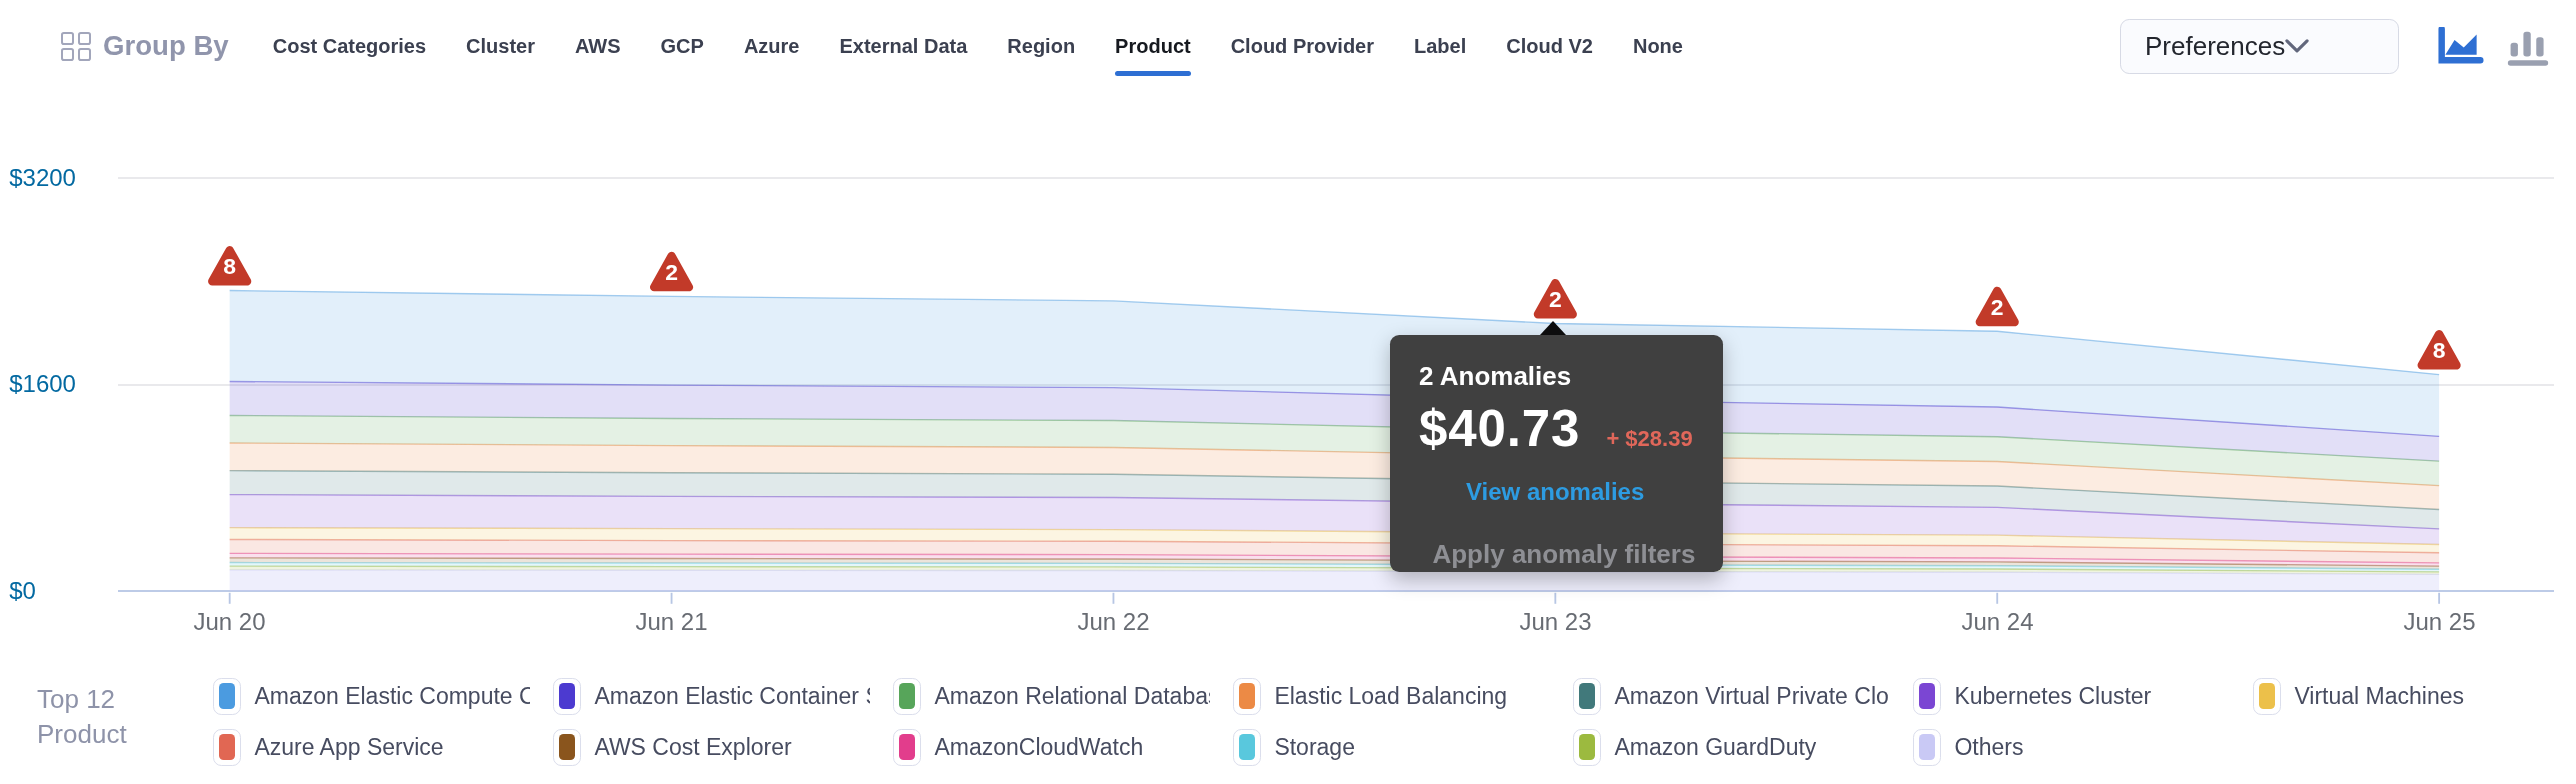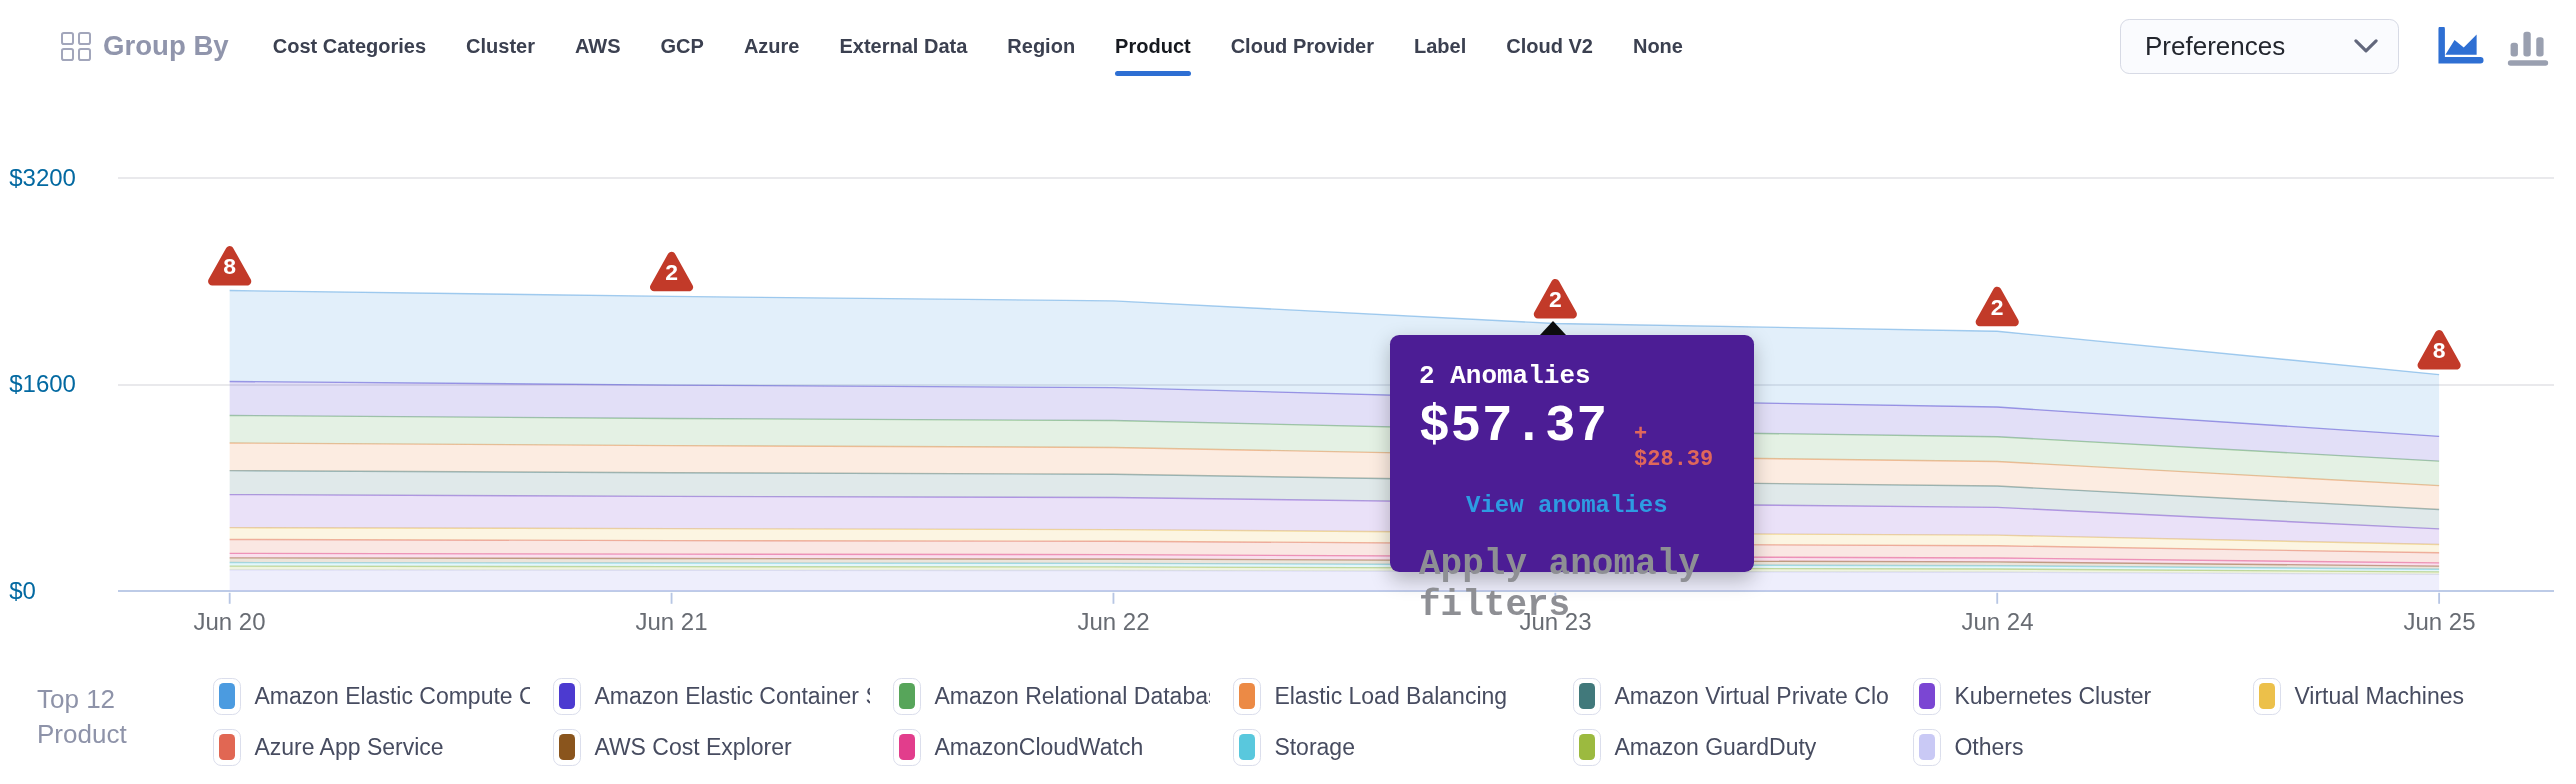--- a/index.html
+++ b/index.html
@@ -14,47 +14,47 @@
   .groupby-icon span{border:2.3px solid #a2a6bb;border-radius:2.8px;box-sizing:border-box;}
   .groupby-label{margin-left:13px;font-size:27.6px;font-weight:600;color:#9095ac;white-space:nowrap;text-align:center;}
   .nav{display:flex;gap:40px;margin-left:44px;align-items:center;}
   .nav-item{position:relative;font-size:20px;font-weight:600;color:#3b4050;
             white-space:nowrap;cursor:pointer;padding:5.5px 0;}
   .nav-item.active{color:#16191f;}
   .nav-item.active::after{content:"";position:absolute;left:0;right:0;bottom:-13px;
             height:4.6px;border-radius:2.8px;background:#2e6fd3;}
   .spacer{flex:1;}
   .prefs{width:279px;height:55px;border:1.8px solid #d7dae5;border-radius:9.2px;background:#fafbfe;
-         display:flex;align-items:center;justify-content:space-between;padding:0 20px 0 24px;
+         display:flex;align-items:center;padding:0 20px 0 24px;
          box-sizing:border-box;cursor:pointer;}
   .prefs-label{font-size:26px;font-weight:500;color:#23262e;}
   .chart-icons{display:flex;align-items:center;gap:22px;margin-left:39px;margin-right:26px;}
   .chart-icons svg{cursor:pointer;}
 
   
   .gridline{position:absolute;left:118px;width:2436px;height:1.8px;background:#e9e9ec;}
   .axisline{position:absolute;left:118px;width:2436px;height:1.8px;background:#bdcbe7;top:590px;}
   .ylab{position:absolute;left:9.2px;width:86px;text-align:left;font-size:24px;color:#0369a1;}
   .xlab{position:absolute;width:129px;text-align:center;font-size:24px;color:#686c73;top:608px;}
   #chart-svg{position:absolute;left:0;top:0;pointer-events:none;}
   #chart-svg [data-interactable="true"]{pointer-events:auto;cursor:pointer;}
 
   
-  .tooltip{position:absolute;left:1390px;top:335px;width:364px;height:237px;background:#4c1d95;
+  .tooltip{position:absolute;left:1390px;top:335px;width:333px;height:237px;background:#404040;
            border-radius:9.2px;box-sizing:border-box;padding:26px 27.6px 22px 29px;z-index:6;
-           box-shadow:0 7.3px 20px rgba(0,0,0,.25);font-family:Liberation Mono, monospace;}
+           box-shadow:0 7.3px 20px rgba(0,0,0,.25);}
   .tooltip::before{content:"";position:absolute;top:-13.8px;left:150px;width:0;height:0;
            border-left:13.8px solid transparent;border-right:13.8px solid transparent;
            border-bottom:14.7px solid #0d0d0e;}
   .tt-title{font-size:26px;font-weight:600;color:#ffffff;}
   .tt-amount-row{display:flex;align-items:baseline;gap:26px;margin-top:7.3px;}
   .tt-amount{font-size:51px;font-weight:800;color:#ffffff;letter-spacing:0.9px;}
   .tt-delta{font-size:22px;font-weight:700;color:#e0675a;}
   .tt-link{margin-top:20px;font-size:24px;font-weight:700;color:#2d9ce2;cursor:pointer;margin-left:47px;}
-  .tt-secondary{margin-top:25px;font-size:36px;font-weight:600;color:#8e8f94;cursor:pointer;}
+  .tt-secondary{margin-top:33px;font-size:26px;font-weight:600;color:#8e8f94;cursor:pointer;text-align:right;}
 
   
   .legend-title{position:absolute;left:37px;top:682px;font-size:26px;font-weight:400;
                 color:#8e93a9;line-height:35px;}
   .legend-grid{position:absolute;left:213px;top:676px;display:grid;
                grid-template-columns:repeat(7,340px);row-gap:11px;}
   .lg-item{display:flex;align-items:center;gap:13.8px;height:40px;cursor:pointer;}
   .lg-swatch{width:27.6px;height:37px;border:1.8px solid #dbdeec;border-radius:8.3px;background:#fff;
              display:flex;align-items:center;justify-content:center;box-sizing:border-box;flex:none;}
   .lg-swatch i{display:block;width:16.5px;height:26px;border-radius:4.6px;}
@@ -178,21 +178,21 @@
       </g>
       <g data-interactable="true">
         <path d="M 2655 363.453125 L 2674 397.453125 L 2636 397.453125 Z" fill="#c23a29" stroke="#c23a29" stroke-width="9" stroke-linejoin="round" data-interactable="false"></path>
         <text x="2655" y="389.453125" text-anchor="middle" font-size="25" font-weight="bold" fill="#ffffff" data-interactable="false">8</text>
       </g>
     </svg>
 
   <div class="tooltip" data-interactable="false">
     <div class="tt-title" data-interactable="false">2 Anomalies</div>
     <div class="tt-amount-row">
-      <span class="tt-amount" data-interactable="false">$57.37</span>
+      <span class="tt-amount" data-interactable="false">$40.73</span>
       <span class="tt-delta" data-interactable="false">+ $28.39</span>
     </div>
     <div class="tt-link" data-interactable="true">View anomalies</div>
     <div class="tt-secondary" data-interactable="true">Apply anomaly filters</div>
   </div>
 
   <div class="legend-title" data-interactable="false">
     <div data-interactable="false">Top 12</div>
     <div data-interactable="false">Product</div>
   </div>

